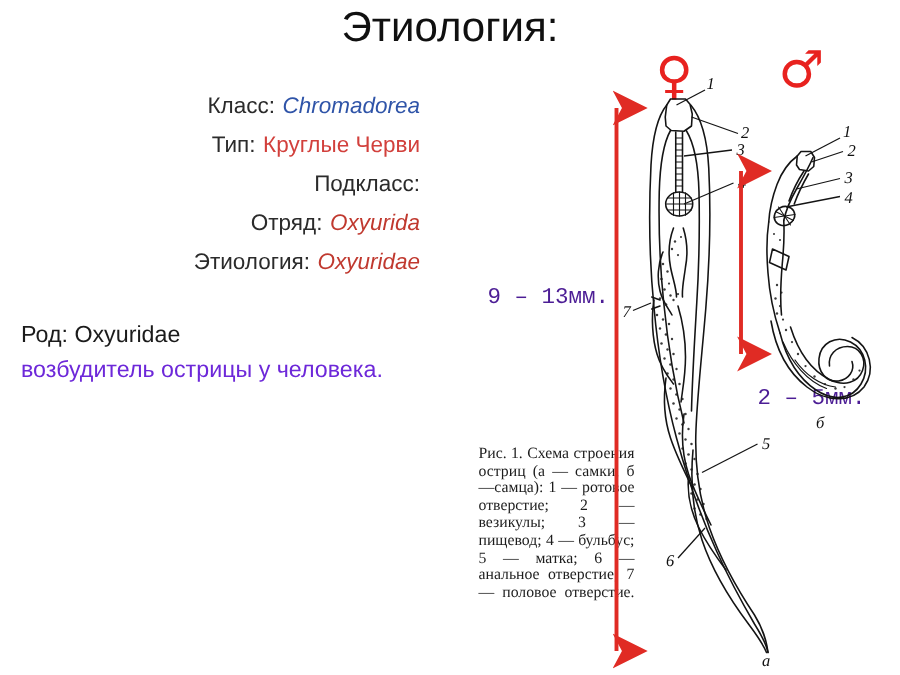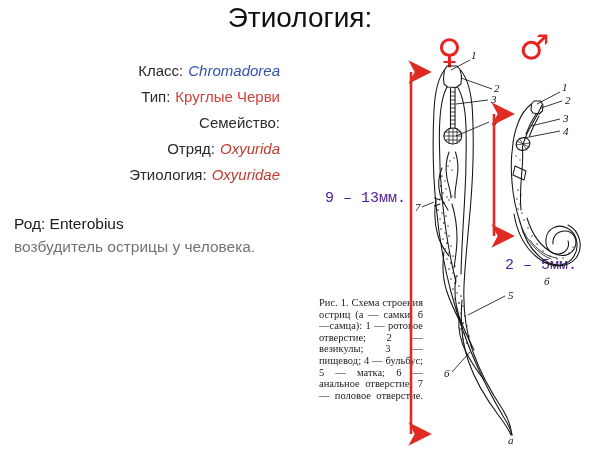--- a/index.html
+++ b/index.html
@@ -91,21 +91,21 @@
   .species-line {
     font-size: 15.5px;
     line-height: 23px;
     color: #cc2026;
     font-weight: bold;
     white-space: nowrap;
   }
   .species-desc {
     font-size: 15.5px;
     line-height: 23px;
-    color: #737373;
+    color: #6d28d9;
     font-weight: 400;
   }
 
   
   .fig-caption {
     position: absolute;
     left: 297px;
     top: 297px;
     width: 104px;
     font-family: "Liberation Serif", serif;
@@ -170,36 +170,36 @@
       <span class="tax-key">Класс:</span>
       <span class="tax-val blue-ital">Chromadorea</span>
     </div>
 
     <div class="tax-row">
       <span class="tax-key">Тип:</span>
       <span class="tax-val red-plain">Круглые Черви</span>
     </div>
 
     <div class="tax-row">
-      <span class="tax-key">Семейство:</span>
+      <span class="tax-key">Подкласс:</span>
     </div>
 
     <div class="tax-row">
       <span class="tax-key">Отряд:</span>
       <span class="tax-val red-ital">Oxyurida</span>
     </div>
 
     <div class="tax-row">
       <span class="tax-key">Этиология:</span>
       <span class="tax-val red-ital">Oxyuridae</span>
     </div>
   </div>
 
   <div class="genus-block">
-    <div class="genus-line">Род: Enterobius</div>
+    <div class="genus-line">Род: Oxyuridae</div>
     <div class="species-desc">возбудитель острицы у человека.</div>
   </div>
 
   <div class="fig-caption">Рис. 1. Схема строения остриц (а — самки, б —самца): 1 — ротовое отверстие; 2 — везикулы; 3 — пищевод; 4 — бульбус; 5 — матка; 6 — анальное отверстие; 7 — половое отверстие.</div>
 
   <div class="gender gender-female">♀</div>
   <div class="gender gender-male">♂</div>
 
   <div class="measure measure-female">9 – 13мм.</div>
   <div class="measure measure-male">2 – 5мм.</div>

